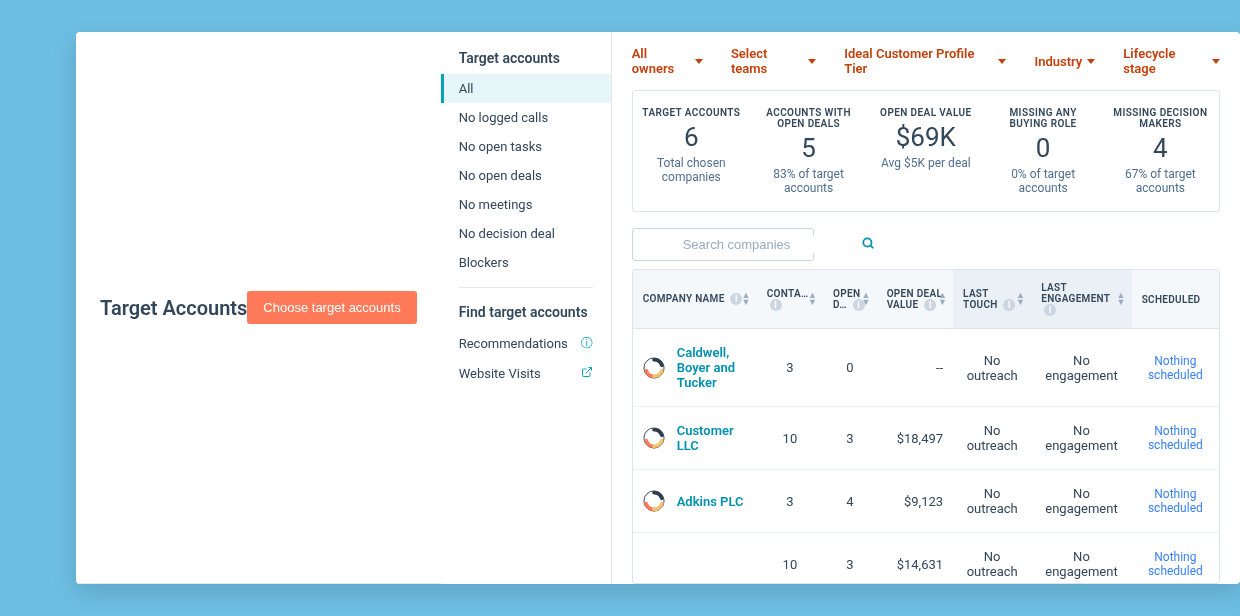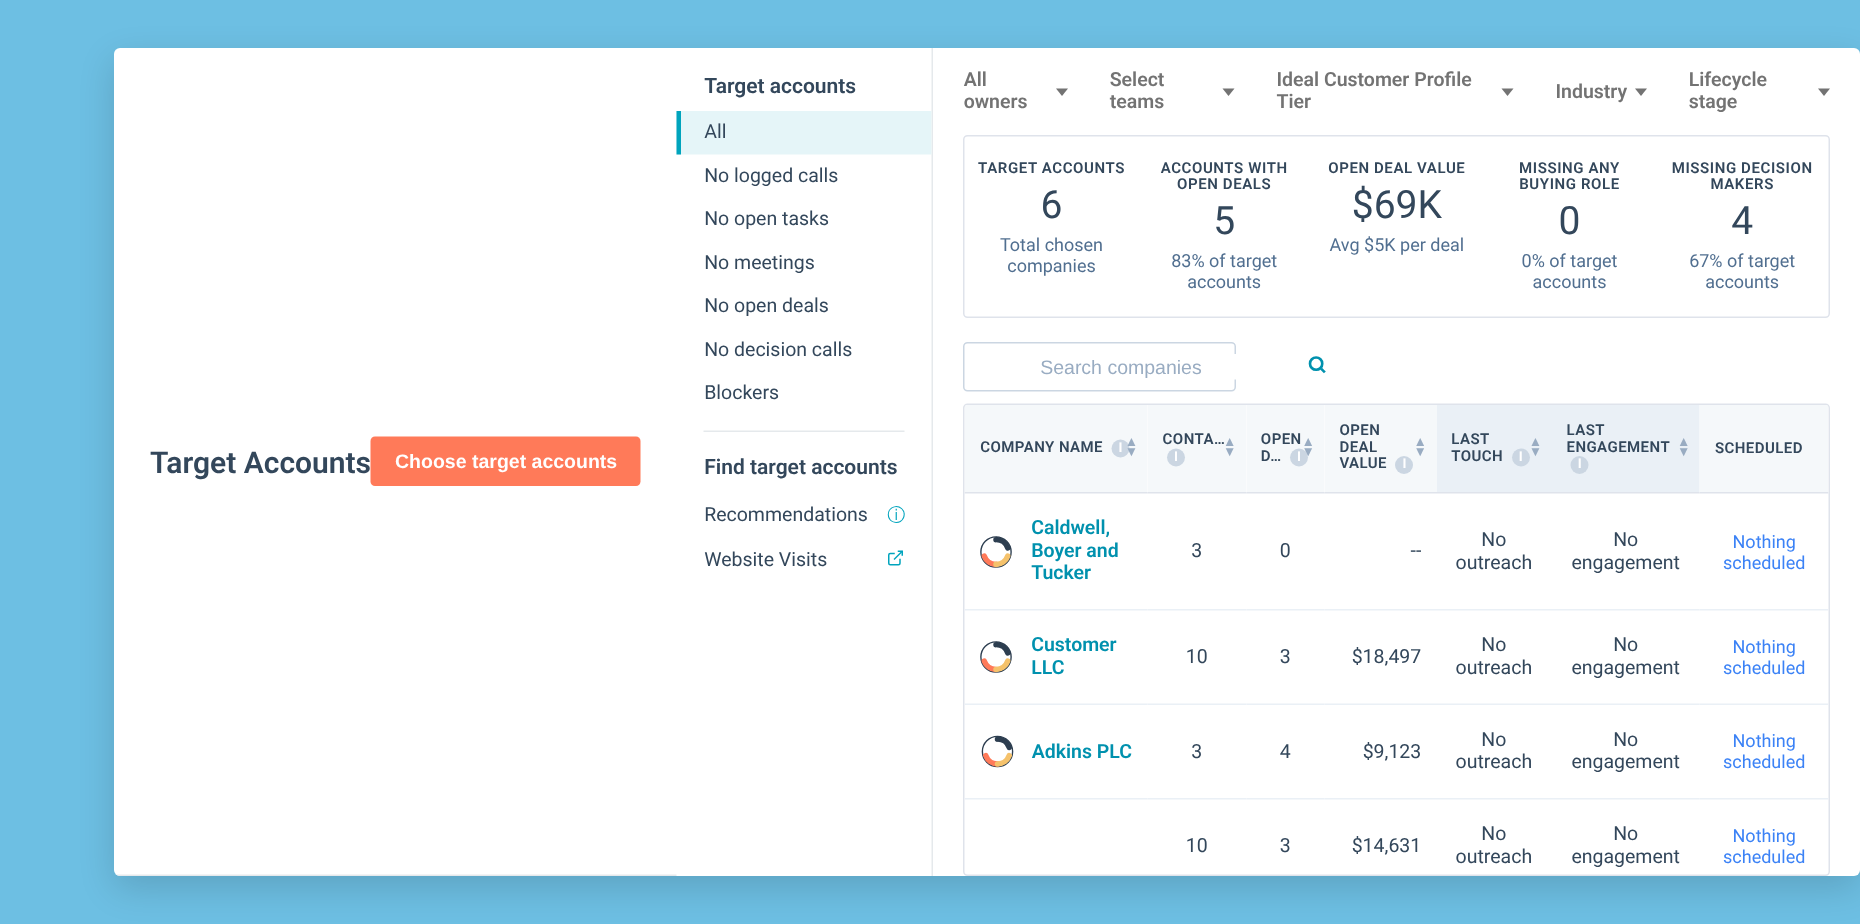--- a/index.html
+++ b/index.html
@@ -1,49 +1,49 @@
 <!DOCTYPE html>
 <html><head>
 <meta charset="utf-8">
 <style>
   html,body{margin:0;padding:0;font-family:-apple-system,BlinkMacSystemFont,"Segoe UI",Roboto,Helvetica,Arial,sans-serif;background:#6dbfe3;}
   .stage{width:1240px;height:616px;position:relative;}
   .window{position:absolute;left:76px;top:32px;width:1164px;height:552px;background:#fff;border-radius:4px;box-shadow:0 8px 24px rgba(0,0,0,0.15);overflow:hidden;display:flex;flex-direction:row;}
   .header{display:flex;align-items:center;justify-content:space-between;padding:16px 24px 16px 24px;border-bottom:1px solid #e5e9ec;}
   .header h1{font-size:20px;font-weight:600;color:#33475b;margin:0;}
-  .btn-primary{background:#ff7a59;color:#fff;border:none;border-radius:3px;padding:9px 16px;font-size:13px;font-weight:700;cursor:pointer;}
+  .btn-primary{background:#ff7a59;color:#fff;border:none;border-radius:3px;padding:9px 16px;font-size:13px;font-weight:400;cursor:pointer;}
   .body{flex:1;display:flex;min-height:0;}
   .sidebar{width:170px;flex-shrink:0;padding:12px 0 0 0;border-right:1px solid #e5e9ec;}
   .side-title{font-size:14px;font-weight:600;color:#33475b;padding:6px 18px 8px 18px;}
   .side-item{font-size:13px;color:#33475b;padding:7px 18px;cursor:pointer;display:flex;align-items:center;justify-content:space-between;}
   .side-item.active{background:#e5f5f8;border-left:3px solid #00a4bd;padding-left:15px;}
   .side-icon{color:#00a4bd;font-size:12px;}
   .side-divider{height:1px;background:#e5e9ec;margin:10px 18px;}
   .main{flex:1;display:flex;flex-direction:column;min-width:0;}
   .filters{padding:14px 20px 14px 20px;display:flex;gap:28px;}
-  .filter{font-size:13px;font-weight:600;color:#737373;cursor:pointer;display:flex;align-items:center;gap:5px;}
+  .filter{font-size:13px;font-weight:600;color:#c2410c;cursor:pointer;display:flex;align-items:center;gap:5px;}
   .caret{display:inline-block;width:0;height:0;border-left:4px solid transparent;border-right:4px solid transparent;border-top:5px solid currentColor;}
   .stats{margin:0 20px 16px 20px;border:1px solid #dfe3eb;border-radius:3px;display:flex;}
   .stat{flex:1;text-align:center;padding:16px 8px;}
   .stat-label{font-size:10px;letter-spacing:0.4px;color:#33475b;font-weight:600;text-transform:uppercase;}
   .stat-value{font-size:26px;color:#33475b;font-weight:400;margin:4px 0;}
   .stat-sub{font-size:12px;color:#516f90;}
   .search-row{margin:0 20px 0 20px;}
   .search{display:inline-flex;align-items:center;border:1px solid #cbd6e2;border-radius:3px;padding:6px 10px;width:160px;}
   .search input{border:none;outline:none;font-size:13px;flex:1;color:#33475b;margin-left:38px;}
   .search input::placeholder{color:#99acc2;}
   .mag{color:#0091ae;font-weight:bold;}
   .table-wrap{margin:8px 20px 0 20px;border:1px solid #dfe3eb;border-radius:3px;overflow:hidden;}
   table{width:100%;border-collapse:collapse;font-size:13px;color:#33475b;}
   thead th{background:#f5f8fa;text-align:left;font-size:10px;font-weight:600;letter-spacing:0.3px;color:#33475b;padding:12px 10px;border-bottom:1px solid #dfe3eb;text-transform:uppercase;position:relative;}
   thead th.shade{background:#eaf0f6;}
   .info{display:inline-flex;justify-content:center;align-items:center;width:12px;height:12px;border-radius:50%;background:#cbd6e2;color:#fff;font-size:9px;font-weight:700;margin-left:3px;}
   .sort{position:absolute;right:6px;top:50%;transform:translateY(-50%);color:#99acc2;font-size:9px;line-height:7px;}
   tbody td{padding:16px 10px;border-bottom:1px solid #eaf0f6;}
-  .company-cell{display:flex;align-items:center;gap:12px;justify-content:center;}
+  .company-cell{display:flex;align-items:center;gap:12px;}
   .logo{width:22px;height:22px;flex-shrink:0;}
   .company-link{color:#0091ae;font-weight:600;cursor:pointer;}
   td.num{text-align:center;}
   td.right{text-align:right;}
   td.center{text-align:center;}
   .muted{color:#3b82f6;font-size:12px;}
 </style>
 </head>
 <body>
 
@@ -62,27 +62,27 @@
         <div class="side-item active">
             <span>All</span>
           </div>
         <div class="side-item">
             <span>No logged calls</span>
           </div>
         <div class="side-item">
             <span>No open tasks</span>
           </div>
         <div class="side-item">
+            <span>No open deals</span>
+          </div>
+        <div class="side-item">
             <span>No meetings</span>
           </div>
         <div class="side-item">
-            <span>No open deals</span>
-          </div>
-        <div class="side-item">
-            <span>No decision calls</span>
+            <span>No decision deal</span>
           </div>
         <div class="side-item">
             <span>Blockers</span>
           </div>
 
         <div class="side-divider"></div>
 
         <div class="side-title">Find target accounts</div>
         <div class="side-item">
           <span>Recommendations</span>

